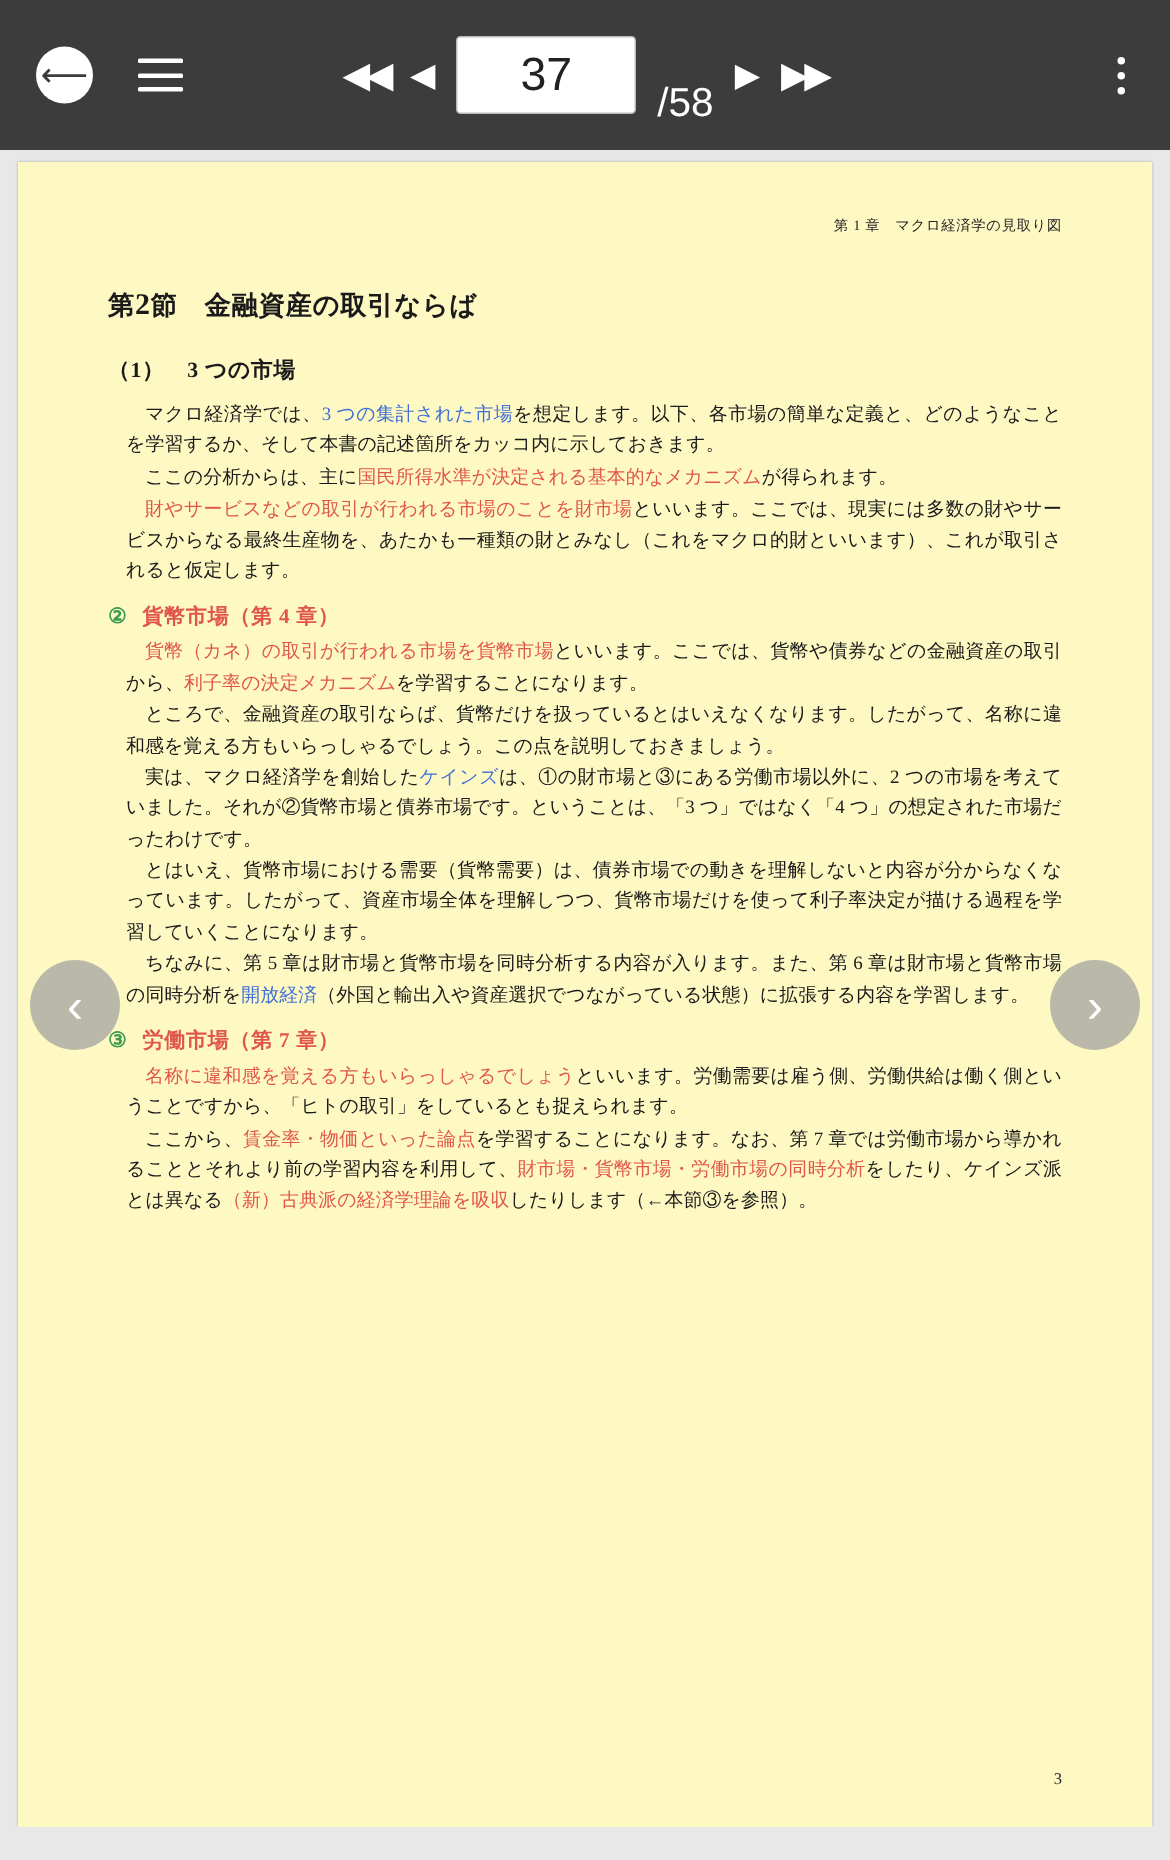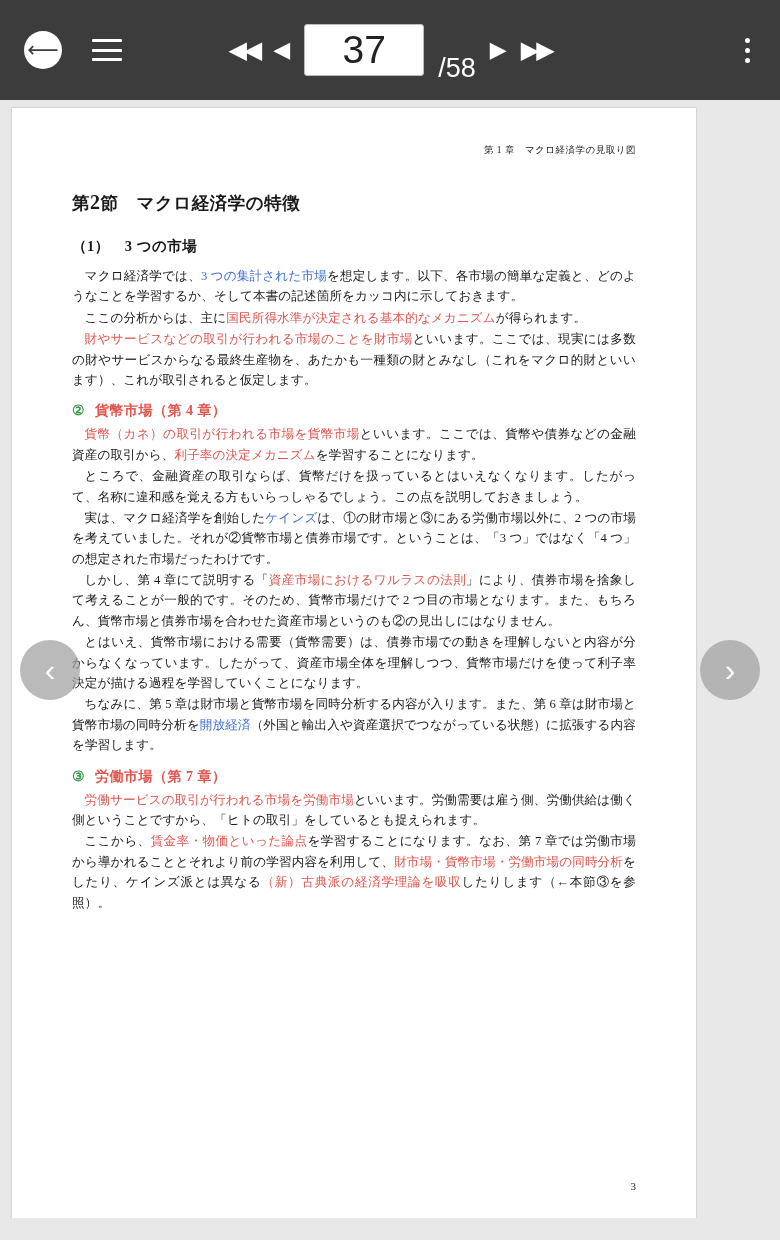--- a/index.html
+++ b/index.html
@@ -46,42 +46,42 @@
   .hamburger { width: 30px; height: 22px; display: flex; flex-direction: column; justify-content: space-between; }
   .hamburger span { display: block; height: 3px; background: #ffffff; border-radius: 1px; }
 
   .nav-arrow { font-size: 22px; color: #ffffff; }
   .nav-arrow.double { font-size: 24px; letter-spacing: -3px; }
 
   .page-input {
     width: 120px; height: 52px;
     background: #ffffff; color: #222222;
     border: 1px solid #bbbbbb; border-radius: 3px;
-    font-size: 39px; text-align: center;
+    font-size: 31px; text-align: center;
     font-family: "Liberation Sans", sans-serif;
     padding: 0;
   }
   .page-total { font-size: 27px; color: #ffffff; letter-spacing: 0px; margin-top: 36px; }
 
   .kebab { display: flex; flex-direction: column; gap: 5px; align-items: center; }
   .kebab i { width: 5px; height: 5px; border-radius: 50%; background: #ffffff; display: block; }
 
   
   .viewer {
     position: relative;
     width: 780px; height: 1140px;
     background: #e8e8e8;
     overflow: hidden;
   }
 
   .page {
     position: absolute;
     left: 12px; top: 8px;
-    width: 684px; height: 1110px;
-    background: #ffffff;
+    width: 756px; height: 1110px;
+    background: #fef9c3;
     box-shadow: 0 0 2px rgba(0,0,0,.25);
   }
 
   .page-inner {
     padding: 36px 60px 0 60px;
     font-family: "Liberation Serif", serif;
     color: #1a1a1a;
   }
 
   .running-head {
@@ -103,21 +103,21 @@
   h2.subsec {
     font-size: 14.5px;
     font-weight: bold;
     margin: 16px 0 10px 0;
     letter-spacing: .5px;
   }
 
   p.body {
     font-size: 12.6px;
     line-height: 1.62;
-    margin: 0 0 1px 0;
+    margin: 0 0 1px 12px;
     text-align: justify;
     text-indent: 1em;
     letter-spacing: .1px;
   }
 
   h3.item {
     font-size: 14px;
     font-weight: bold;
     margin: 12px 0 4px 0;
     color: #e0564f;
@@ -196,44 +196,43 @@
 </div>
 
 <div class="viewer">
 
   <div class="page">
     <div class="page-inner">
 
       <div class="running-head">第 1 章　マクロ経済学の見取り図</div>
 
       <h1 class="sec-title">
-        <span>第</span><span class="num">2</span><span>節　マクロ経済学の特徴</span>
+        <span>第</span><span class="num">2</span><span>節　金融資産の取引ならば</span>
       </h1>
 
       <h2 class="subsec">（1）　3 つの市場</h2>
 
       <p class="body">マクロ経済学では、<span class="blue">3 つの集計された市場</span>を想定します。以下、各市場の簡単な定義と、どのようなことを学習するか、そして本書の記述箇所をカッコ内に示しておきます。</p>
 
       <p class="body">ここの分析からは、主に<span class="red">国民所得水準が決定される基本的なメカニズム</span>が得られます。</p>
       <p class="body"><span class="red">財やサービスなどの取引が行われる市場のことを財市場</span>といいます。ここでは、現実には多数の財やサービスからなる最終生産物を、あたかも一種類の財とみなし（これをマクロ的財といいます）、これが取引されると仮定します。</p>
 
       <h3 class="item">
         <span class="circnum">②</span><span>貨幣市場（第 4 章）</span>
       </h3>
       <p class="body"><span class="red">貨幣（カネ）の取引が行われる市場を貨幣市場</span>といいます。ここでは、貨幣や債券などの金融資産の取引から、<span class="red">利子率の決定メカニズム</span>を学習することになります。</p>
       <p class="body">ところで、金融資産の取引ならば、貨幣だけを扱っているとはいえなくなります。したがって、名称に違和感を覚える方もいらっしゃるでしょう。この点を説明しておきましょう。</p>
       <p class="body">実は、マクロ経済学を創始した<span class="blue">ケインズ</span>は、①の財市場と③にある労働市場以外に、2 つの市場を考えていました。それが②貨幣市場と債券市場です。ということは、「3 つ」ではなく「4 つ」の想定された市場だったわけです。</p>
-      <p class="body">しかし、第 4 章にて説明する「<span class="red">資産市場におけるワルラスの法則</span>」により、債券市場を捨象して考えることが一般的です。そのため、貨幣市場だけで 2 つ目の市場となります。また、もちろん、貨幣市場と債券市場を合わせた資産市場というのも②の見出しにはなりません。</p>
       <p class="body">とはいえ、貨幣市場における需要（貨幣需要）は、債券市場での動きを理解しないと内容が分からなくなっています。したがって、資産市場全体を理解しつつ、貨幣市場だけを使って利子率決定が描ける過程を学習していくことになります。</p>
       <p class="body">ちなみに、第 5 章は財市場と貨幣市場を同時分析する内容が入ります。また、第 6 章は財市場と貨幣市場の同時分析を<span class="blue">開放経済</span>（外国と輸出入や資産選択でつながっている状態）に拡張する内容を学習します。</p>
 
       <h3 class="item">
         <span class="circnum">③</span><span>労働市場（第 7 章）</span>
       </h3>
-      <p class="body"><span class="red">労働サービスの取引が行われる市場を労働市場</span>といいます。労働需要は雇う側、労働供給は働く側ということですから、「ヒトの取引」をしているとも捉えられます。</p>
+      <p class="body"><span class="red">名称に違和感を覚える方もいらっしゃるでしょう</span>といいます。労働需要は雇う側、労働供給は働く側ということですから、「ヒトの取引」をしているとも捉えられます。</p>
       <p class="body">ここから、<span class="red">賃金率・物価といった論点</span>を学習することになります。なお、第 7 章では労働市場から導かれることとそれより前の学習内容を利用して、<span class="red">財市場・貨幣市場・労働市場の同時分析</span>をしたり、ケインズ派とは異なる<span class="red">（新）古典派の経済学理論を吸収</span>したりします（←本節③を参照）。</p>
 
     </div>
 
     <div class="page-number">3</div>
   </div>
 
   <div class="side-nav left">‹</div>
   <div class="side-nav right">›</div>
 

